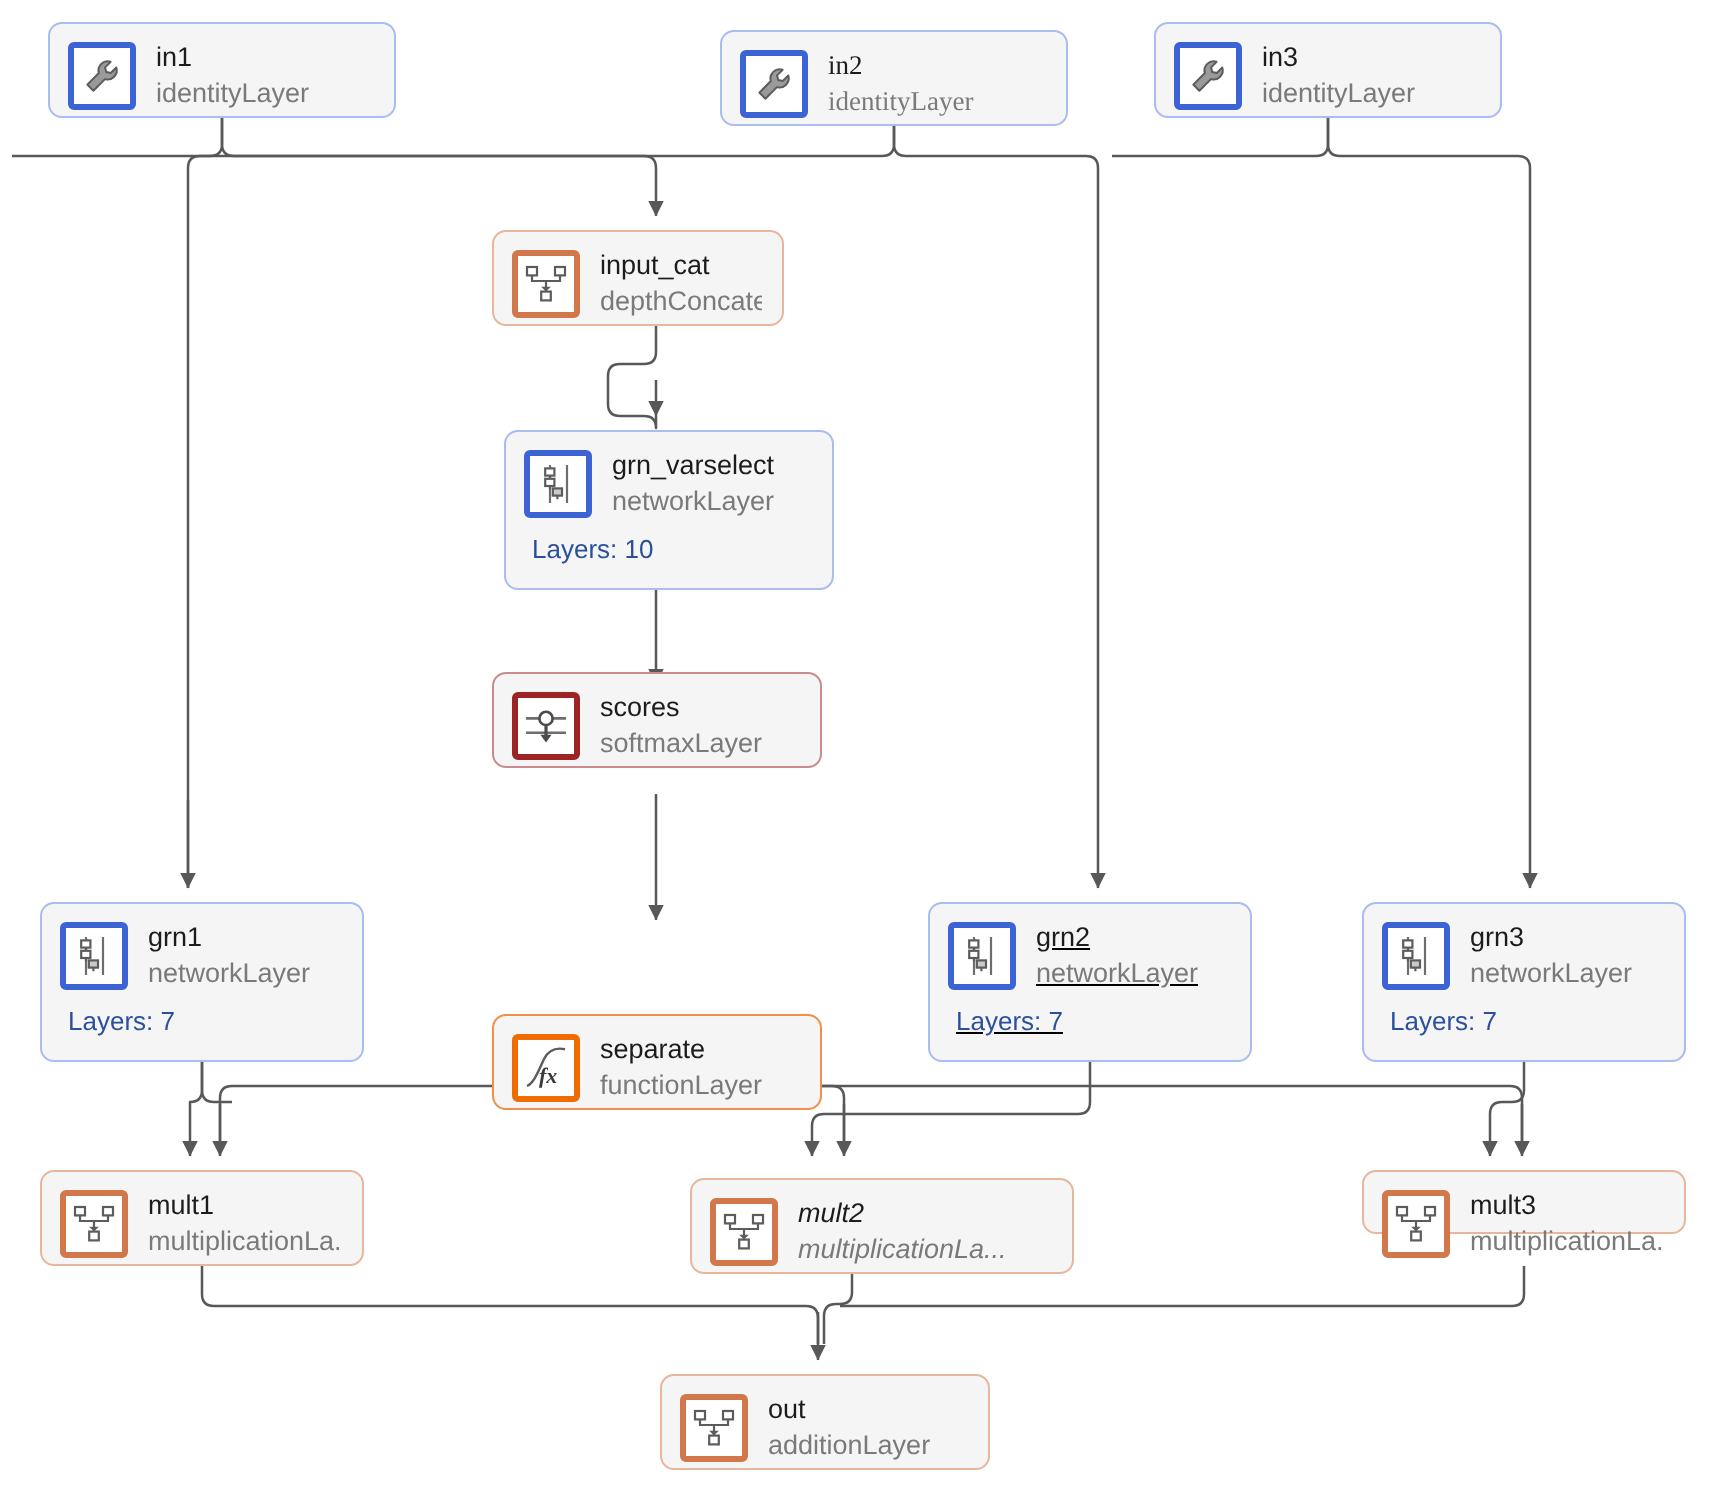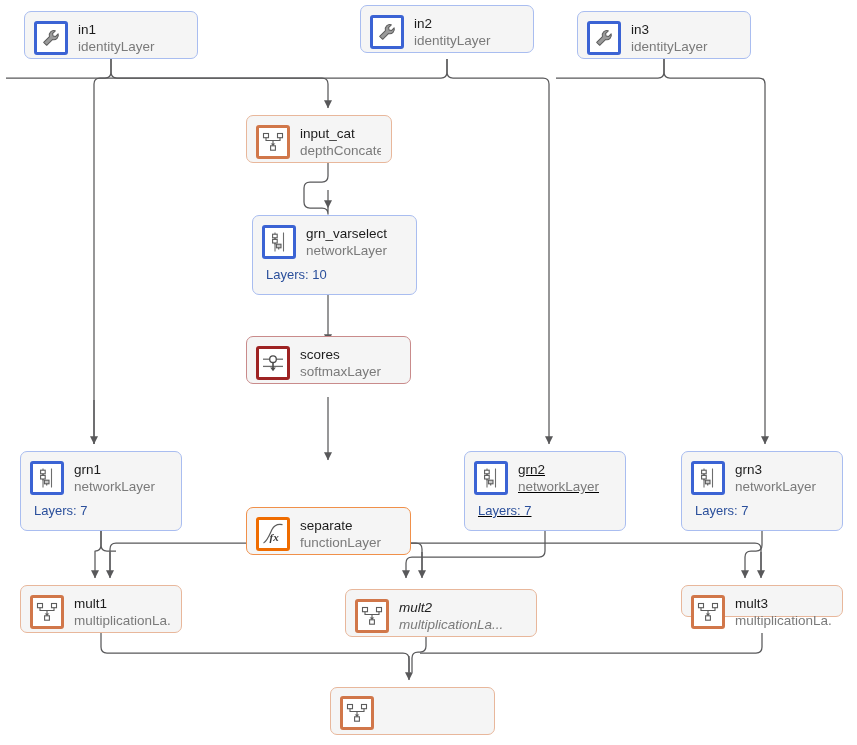--- a/index.html
+++ b/index.html
@@ -151,21 +151,21 @@
       <div class="node nb-blue" style="left: 24px; top: 11px; width: 174px; height: 48px;">
         <div class="node-row">
           <span class="node-icon fr-blue">
             <svg width="22" height="22" viewBox="0 0 24 24" aria-hidden="true">
               <path d="M16.6 4.2a5 5 0 0 0-6.3 6.2L4 16.7l3.3 3.3 6.3-6.3a5 5 0 0 0 6.2-6.3l-3 3-2.5-.6-.6-2.5 3-3z" fill="#9a9a9a" stroke="#5c5c5c" stroke-width="1.1" stroke-linejoin="round"></path>
             </svg>
           </span>
           <span class="node-text"><span class="node-title">in1</span><span class="node-type" style="display:block">identityLayer</span></span>
         </div>
       </div>
-      <div class="node nb-blue" style="left: 360px; top: 5px; width: 174px; height: 48px;">
+      <div class="node nb-blue" style="left: 360px; top: 15px; width: 174px; height: 48px; font-family: Liberation Serif, serif;">
         <div class="node-row">
           <span class="node-icon fr-blue">
             <svg width="22" height="22" viewBox="0 0 24 24" aria-hidden="true">
               <path d="M16.6 4.2a5 5 0 0 0-6.3 6.2L4 16.7l3.3 3.3 6.3-6.3a5 5 0 0 0 6.2-6.3l-3 3-2.5-.6-.6-2.5 3-3z" fill="#9a9a9a" stroke="#5c5c5c" stroke-width="1.1" stroke-linejoin="round"></path>
             </svg>
           </span>
           <span class="node-text"><span class="node-title">in2</span><span class="node-type" style="display:block">identityLayer</span></span>
         </div>
       </div>
       <div class="node nb-blue" style="left: 577px; top: 11px; width: 174px; height: 48px;">
@@ -332,17 +332,18 @@
           <span class="node-icon fr-orange">
             <svg width="24" height="24" viewBox="0 0 24 24" aria-hidden="true">
               <rect x="2.5" y="3.5" width="5" height="4.2" fill="#fff" stroke="#5c5c5c" stroke-width="1.1"></rect>
               <rect x="16.5" y="3.5" width="5" height="4.2" fill="#fff" stroke="#5c5c5c" stroke-width="1.1"></rect>
               <rect x="9.6" y="15.8" width="4.8" height="4.4" fill="#fff" stroke="#5c5c5c" stroke-width="1.1"></rect>
               <path d="M5 7.7 L5 10.5 L19 10.5 L19 7.7" fill="none" stroke="#5c5c5c" stroke-width="1.1"></path>
               <path d="M12 10.5 L12 15.4" fill="none" stroke="#5c5c5c" stroke-width="1.1"></path>
               <path d="M9.6 13.4 L12 15.8 L14.4 13.4 z" fill="#5c5c5c"></path>
             </svg>
           </span>
+          <span class="node-text"><span class="node-title">out</span><span class="node-type" style="display:block">additionLayer</span></span>
         </div>
       </div>
     </div>
 
 </div>
 
 </body></html>

